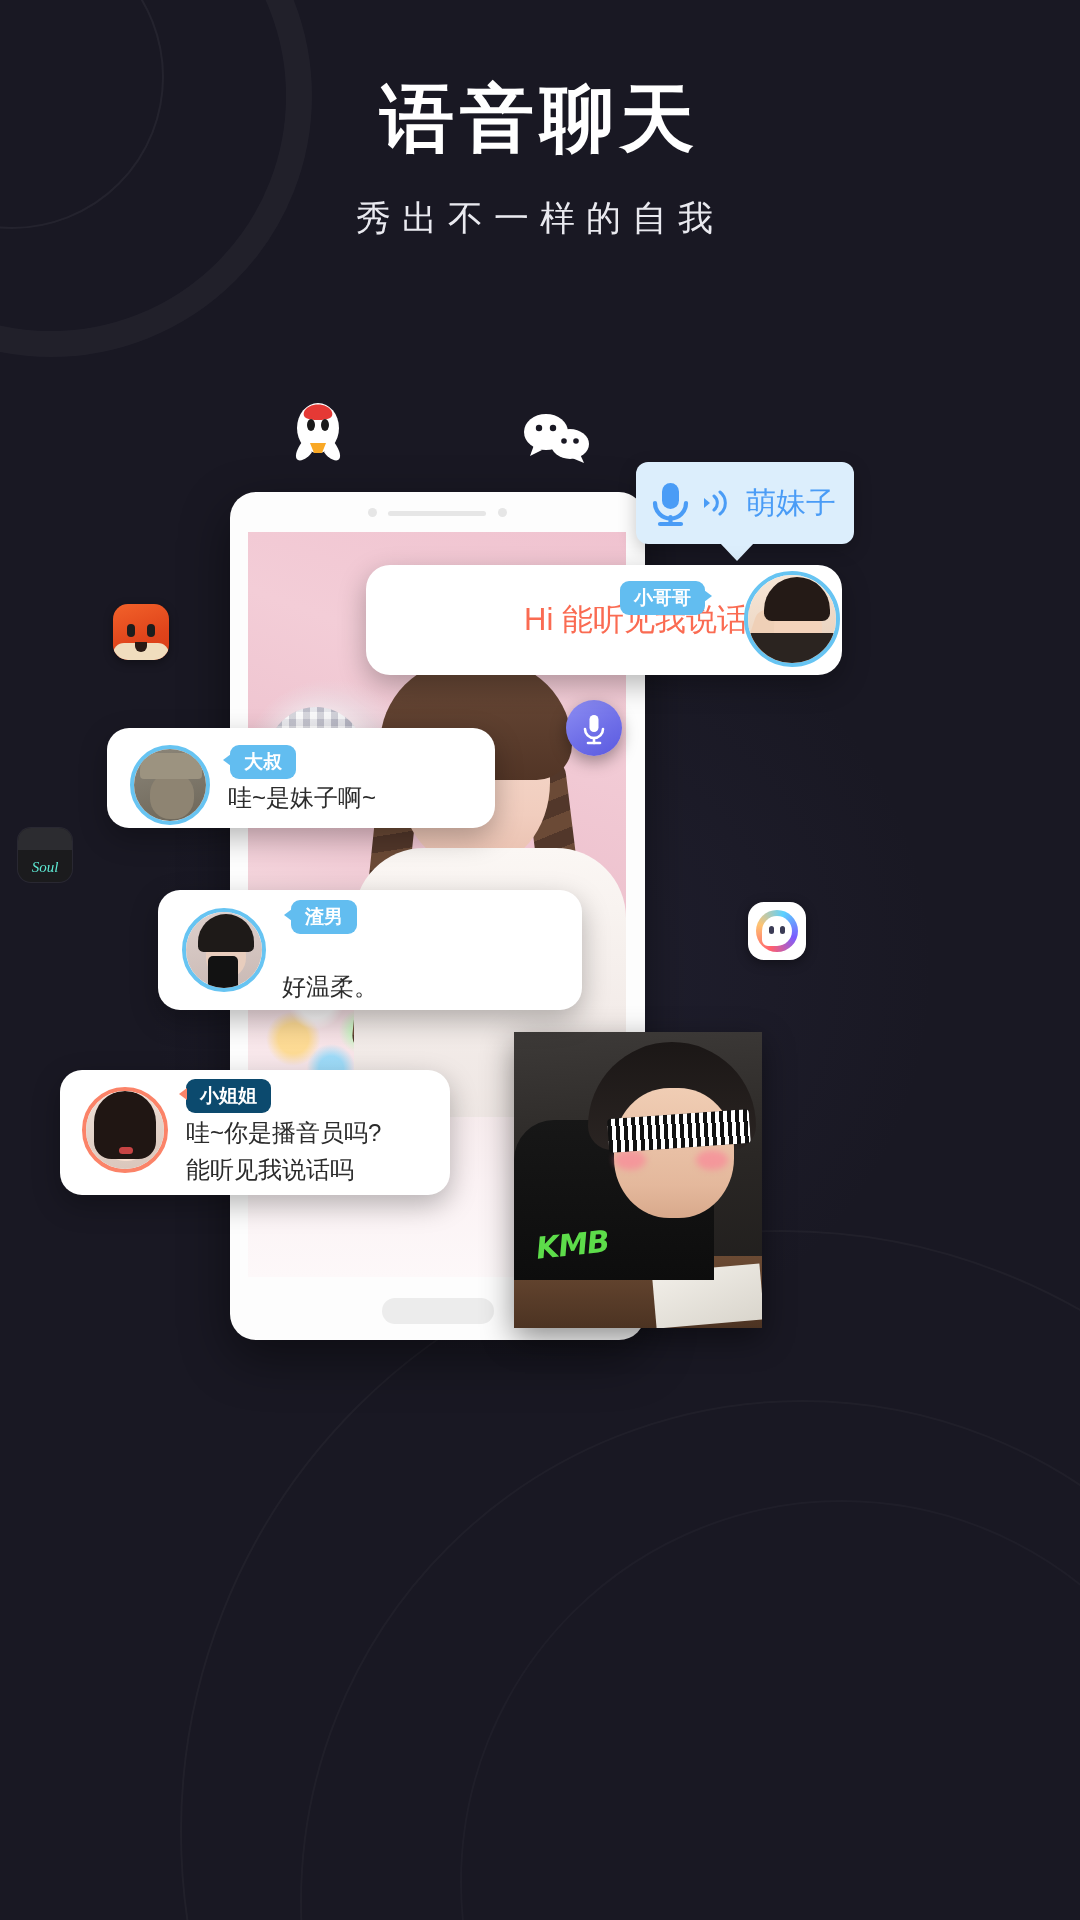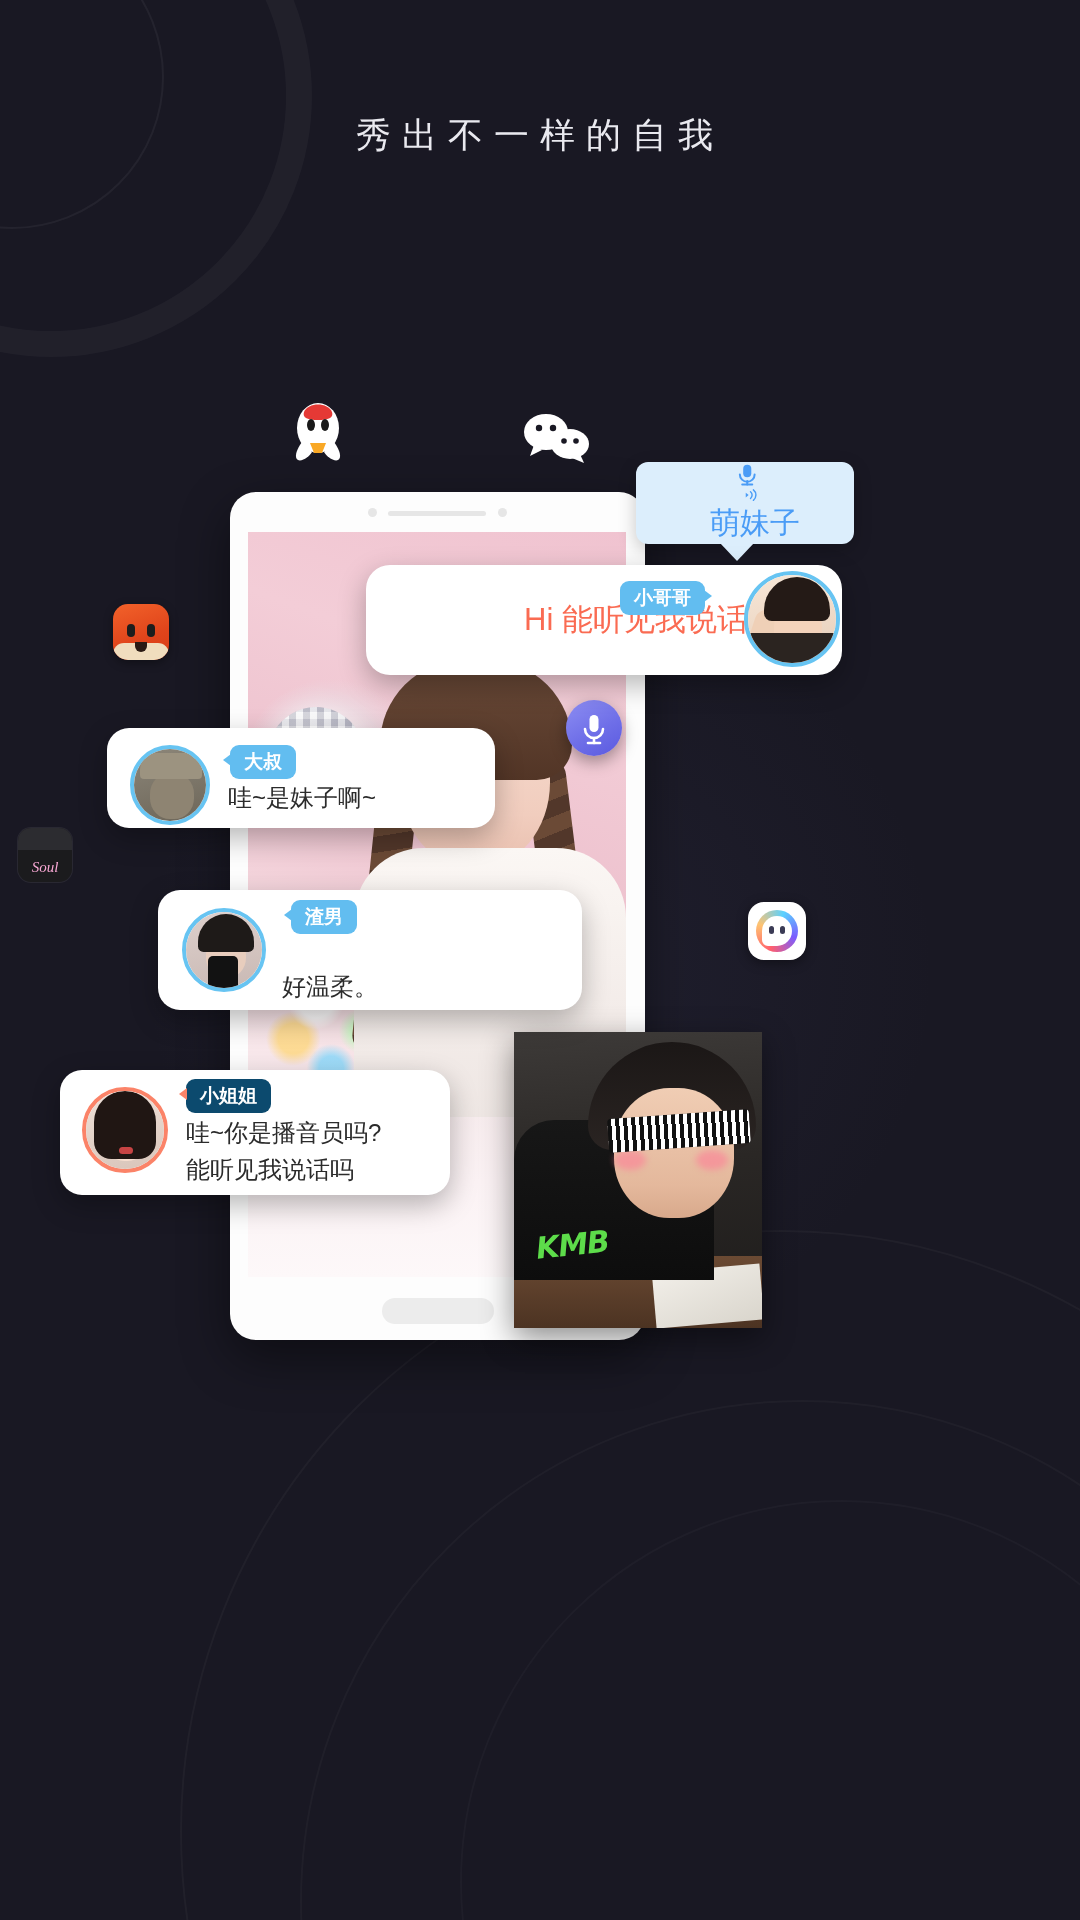--- a/index.html
+++ b/index.html
@@ -36,21 +36,21 @@
   .fox .eye{position:absolute;top:20px;width:8px;height:13px;border-radius:4px;background:#1d1d1d;}
   .fox .eye.l{left:14px;}.fox .eye.r{left:34px;}
   .fox .snout{position:absolute;left:0;bottom:0;width:56px;height:17px;background:#f0ddbe;
        border-radius:26px 26px 14px 14px;}
   .fox .nose{position:absolute;left:22px;bottom:8px;width:12px;height:10px;background:#2a1a14;
        border-radius:0 0 8px 8px;}
   .soul{left:18px;top:828px;width:54px;height:54px;border-radius:13px;background:#1b1b1d;
        box-shadow:0 0 0 1px rgba(255,255,255,.07);overflow:hidden;}
   .soul .s-top{position:absolute;left:0;top:0;width:54px;height:22px;background:#2c2c30;}
   .soul .s-txt{position:absolute;left:0;bottom:6px;width:54px;text-align:center;
-       font-size:15px;color:#f9a8d4;font-style:italic;font-family:"Liberation Serif",serif;}
+       font-size:15px;color:#5eead4;font-style:italic;font-family:"Liberation Serif",serif;}
   .tantan{left:748px;top:902px;width:58px;height:58px;border-radius:16px;background:#ffffff;
        box-shadow:0 3px 12px rgba(0,0,0,.4);overflow:hidden;}
   .tantan .tt-in{position:absolute;left:8px;top:8px;width:42px;height:42px;border-radius:50%;
        background:conic-gradient(from 200deg,#ff5f6d,#ffc371,#5ad1ff,#7b5cff,#ff5f6d);}
   .tantan .tt-core{position:absolute;left:14px;top:14px;width:30px;height:30px;border-radius:50% 50% 50% 6px;
        background:#ffffff;}
   .tantan .tt-eye{position:absolute;width:5px;height:8px;border-radius:3px;background:#3b3b55;top:24px;}
   .tantan .tt-eye.l{left:21px;} .tantan .tt-eye.r{left:32px;}
 
   
@@ -171,39 +171,40 @@
   .av-zha .phone{position:absolute;left:22px;top:44px;width:30px;height:34px;border-radius:5px;background:#121212;}
 
   .av-sis{left:82px;top:1087px;width:86px;height:86px;}
   .av-sis .bg{position:absolute;inset:0;background:linear-gradient(170deg,#efe2da,#d9c5ba);}
   .av-sis .hair{position:absolute;left:8px;top:0px;width:62px;height:68px;border-radius:32px 32px 18px 18px;background:#201613;}
   .av-sis .fc{position:absolute;left:18px;top:20px;width:44px;height:50px;border-radius:46%;background:#f6ded0;}
   .av-sis .lip{position:absolute;left:33px;top:56px;width:14px;height:7px;border-radius:7px;background:#c74444;}
 
   
   .voicebox{position:absolute;left:636px;top:462px;width:218px;height:82px;background:#dceefc;
-            border-radius:12px;display:flex;align-items:center;padding-left:4px;box-sizing:border-box;
-            box-shadow:0 6px 18px rgba(0,0,0,.22);flex-direction:column;}
+            border-radius:12px;display:flex;align-items:center;padding-left:12px;box-sizing:border-box;
+            box-shadow:0 6px 18px rgba(0,0,0,.22);}
   .voicebox .vtail{position:absolute;left:84px;bottom:-17px;width:0;height:0;
             border-left:17px solid transparent;border-right:17px solid transparent;border-top:18px solid #dceefc;}
   .vlabel{font-size:30px;color:#4a9cf6;font-weight:500;margin-left:16px;}
 </style>
 </head>
 <body>
 
 <div class="stage">
 
   <div class="arc arc1"></div>
   <div class="arc arc2"></div>
   <div class="glow"></div>
   <div class="arc arc3"></div>
   <div class="arc arc4"></div>
   <div class="arc arc5"></div>
 
   <div class="hdr">
+    <div class="title">语音聊天</div>
     <div class="subtitle">秀出不一样的自我</div>
   </div>
 
   <svg class="appicon qq" viewBox="0 0 52 66">
     <ellipse cx="26" cy="30" rx="21" ry="25" fill="#ffffff"></ellipse>
     <path d="M10 44 C4 52 2 60 6 62 C10 64 18 58 20 54 Z" fill="#ffffff"></path>
     <path d="M42 44 C48 52 50 60 46 62 C42 64 34 58 32 54 Z" fill="#ffffff"></path>
     <path d="M12 14 C16 4 36 4 40 14 C42 20 36 22 26 22 C16 22 10 20 12 14 Z" fill="#e53935"></path>
     <ellipse cx="19" cy="27" rx="4" ry="6" fill="#1a1a1a"></ellipse>
     <ellipse cx="33" cy="27" rx="4" ry="6" fill="#1a1a1a"></ellipse>

